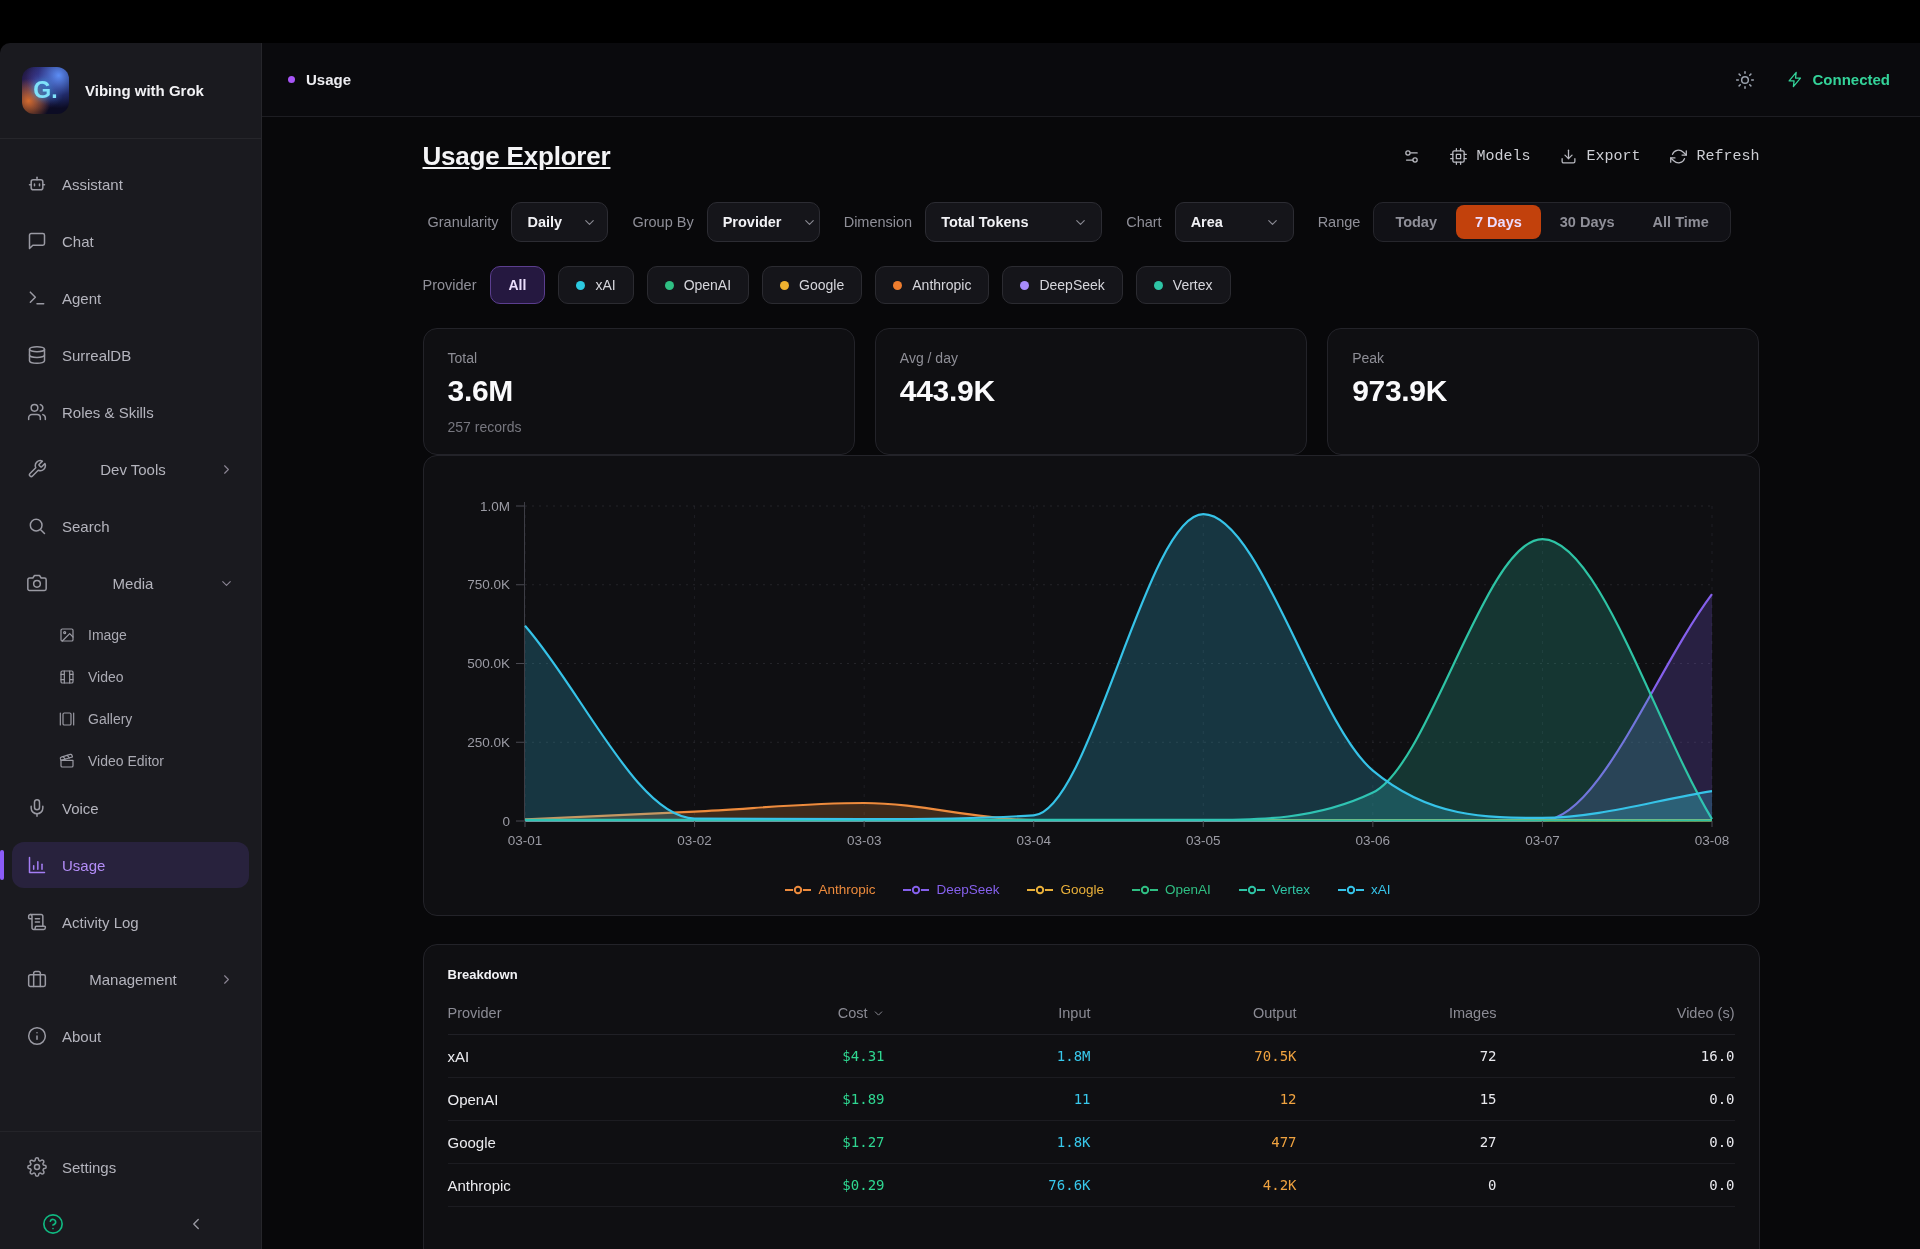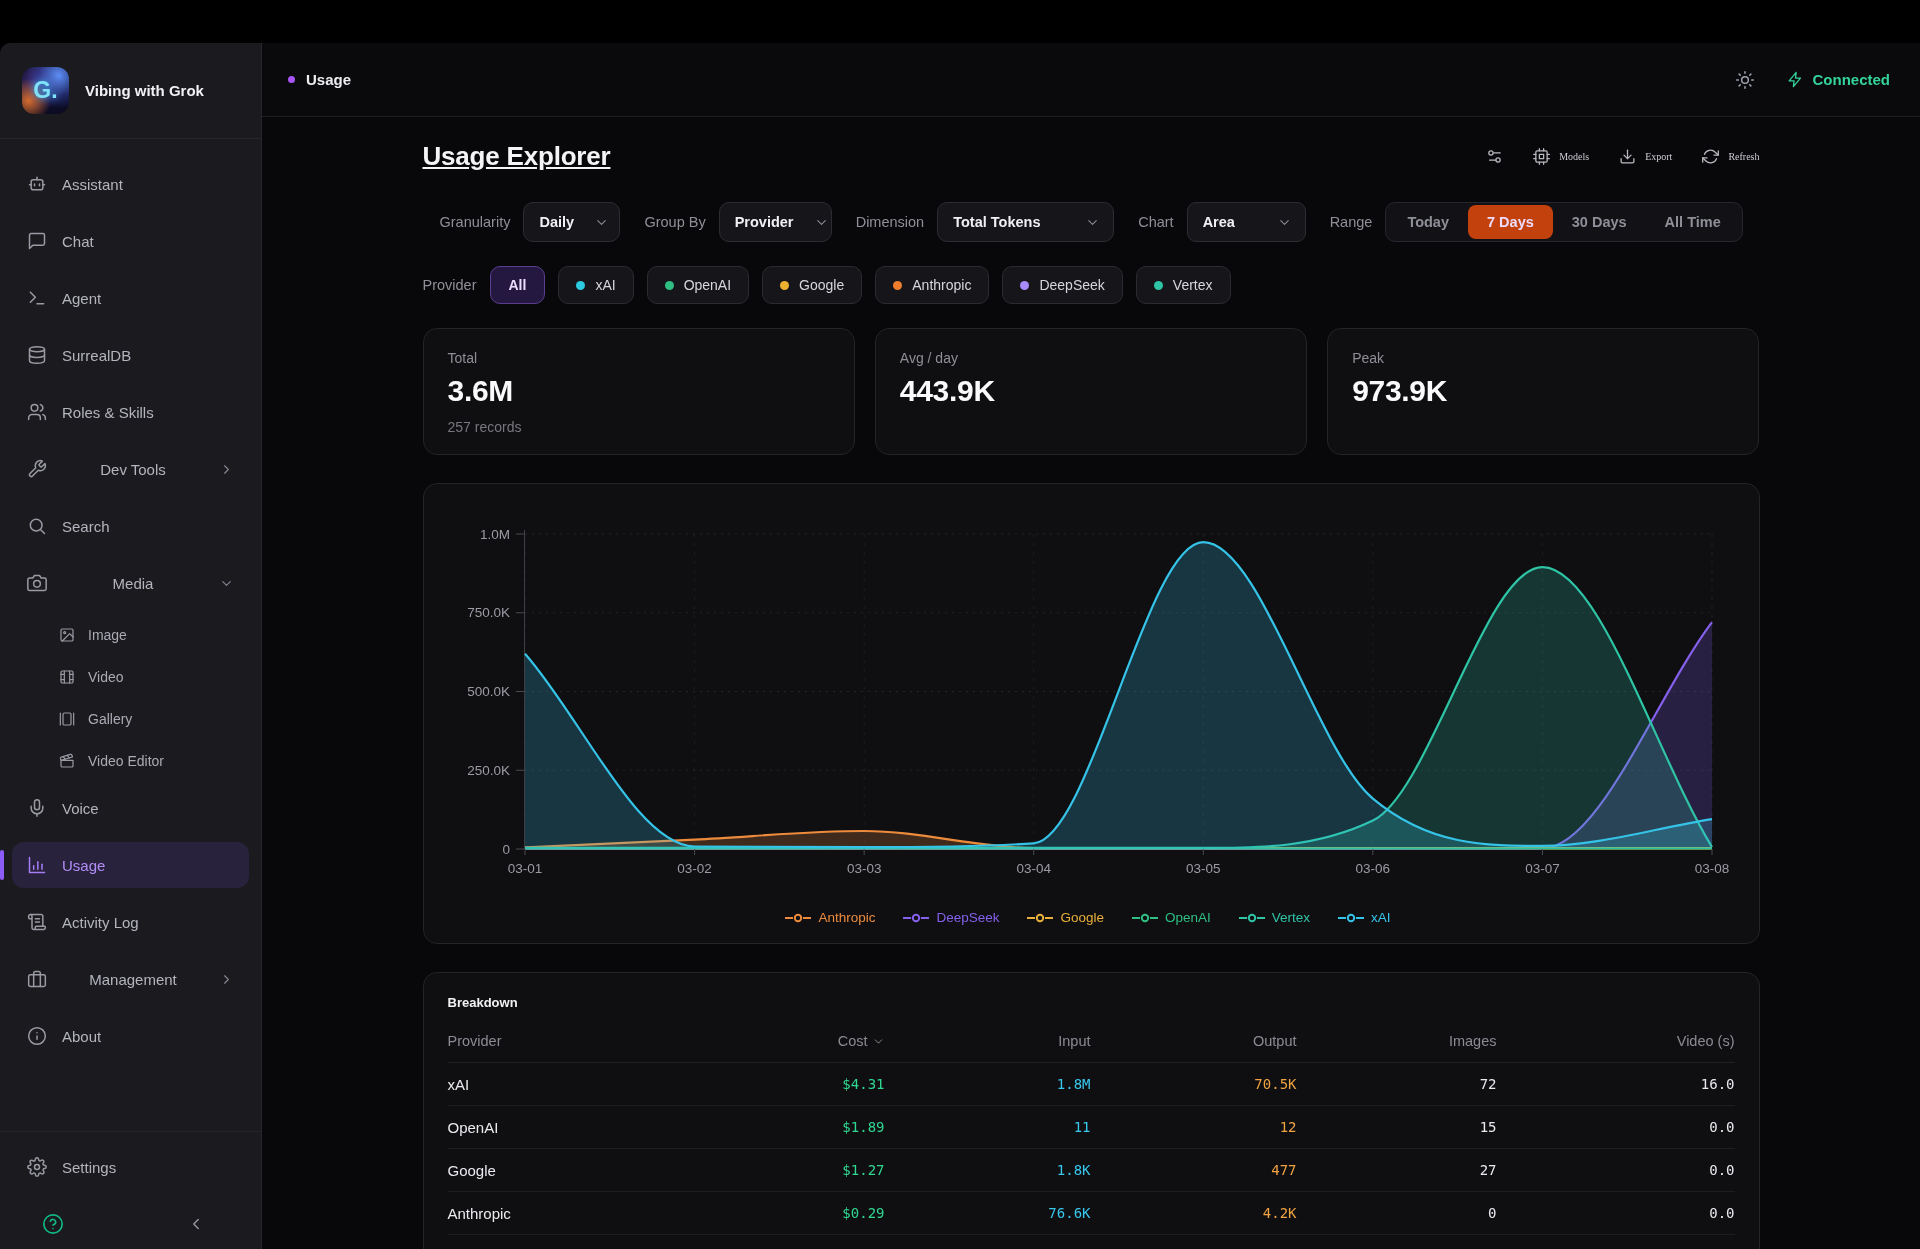--- a/index.html
+++ b/index.html
@@ -75,26 +75,26 @@
   .tb-right { display:flex; align-items:center; gap:32px; }
   .theme-btn { color:#9ca3af; cursor:pointer; } .theme-btn svg { width:20px; height:20px; }
   .connected { display:flex; align-items:center; gap:8px; color:var(--green); font-size:15px; font-weight:600; }
   .connected svg { width:17px; height:17px; }
 
   .content { width:1337px; margin:0 auto; padding-top:24px; }
 
   .page-head { display:flex; align-items:center; justify-content:space-between; margin-bottom:30px; }
   .page-title { font-size:26px; font-weight:700; color:#f4f4f6; letter-spacing:-.2px;text-decoration:underline; }
   .head-actions { display:flex; align-items:center; gap:30px; }
-  .hbtn { display:flex; align-items:center; gap:9px; color:#cdced4; font-size:10px; cursor:pointer; background:none; border:none; font-family:Liberation Serif, serif; }
+  .hbtn { display:flex; align-items:center; gap:9px; color:#cdced4; font-size:15px; cursor:pointer; background:none; border:none; font-family:Liberation Mono, monospace; }
   .hbtn .icn { color:#b9bac1; } .hbtn svg { width:17px; height:17px; }
 
   .controls-row { display:flex; align-items:center; gap:13px; margin-bottom:24px; }
   .ctl-label { color:#8f8f98; font-size:14.5px; margin-left:11px; }
-  .ctl-label:first-child { margin-left:17px; }
+  .ctl-label:first-child { margin-left:5px; }
   .select {
     display:flex; align-items:center; justify-content:space-between; gap:20px;
     height:40px; padding:0 13px 0 15px; background:#15151a; border:1px solid #2c2c33;
     border-radius:10px; cursor:pointer;
   }
   .select .val { font-size:14.5px; font-weight:700; color:#f1f1f5; white-space:nowrap; }
   .select .chev { color:#8a8a93; } .select .chev svg { width:15px; height:15px; }
   .sel-granularity { width:97px; } .sel-groupby { width:113px; } .sel-dimension { width:177px; } .sel-chart { width:119px;border-radius:9px; }
 
   .seg { display:flex; align-items:center; background:#111116; border:1px solid #26262c; border-radius:10px; padding:2px; }
@@ -103,21 +103,21 @@
 
   .provider-row { display:flex; align-items:center; gap:13px; margin-bottom:24px; }
   .chip {
     display:flex; align-items:center; gap:10px; height:38px; padding:0 17px;
     background:#15151a; border:1px solid #2b2b31; border-radius:10px;
     font-size:14px; color:#d6d6dc; cursor:pointer; white-space:nowrap;
   }
   .chip .dot { width:9px; height:9px; border-radius:50%; }
   .chip.all { background:#251840; border-color:#5b3e8f; color:#eaddfb; font-weight:700; padding:0 18px; }
 
-  .stats-row { display:flex; gap:20px; margin-bottom:28px; }
+  .stats-row { display:flex; gap:20px; }
   .card { background:#0f0f12; border:1px solid #232329; border-radius:14px; }
   .stat-card { flex:1; padding:21px 24px; height:127px; }
   .stat-label { color:#8e8e96; font-size:14px; }
   .stat-value { color:#fafafc; font-size:30px; font-weight:700; margin-top:8px; letter-spacing:-.3px; }
   .stat-sub { color:#77777f; font-size:14px; margin-top:11px; }
 
   .chart-card { padding:20px 22px 12px 16px; margin-bottom:28px; }
   .legend { display:flex; align-items:center; justify-content:center; gap:28px; margin-top:2px; padding-bottom:6px; }
   .legend-item { display:flex; align-items:center; gap:7px; font-size:13.5px; cursor:pointer; }
   .legend-item svg { display:block; }

